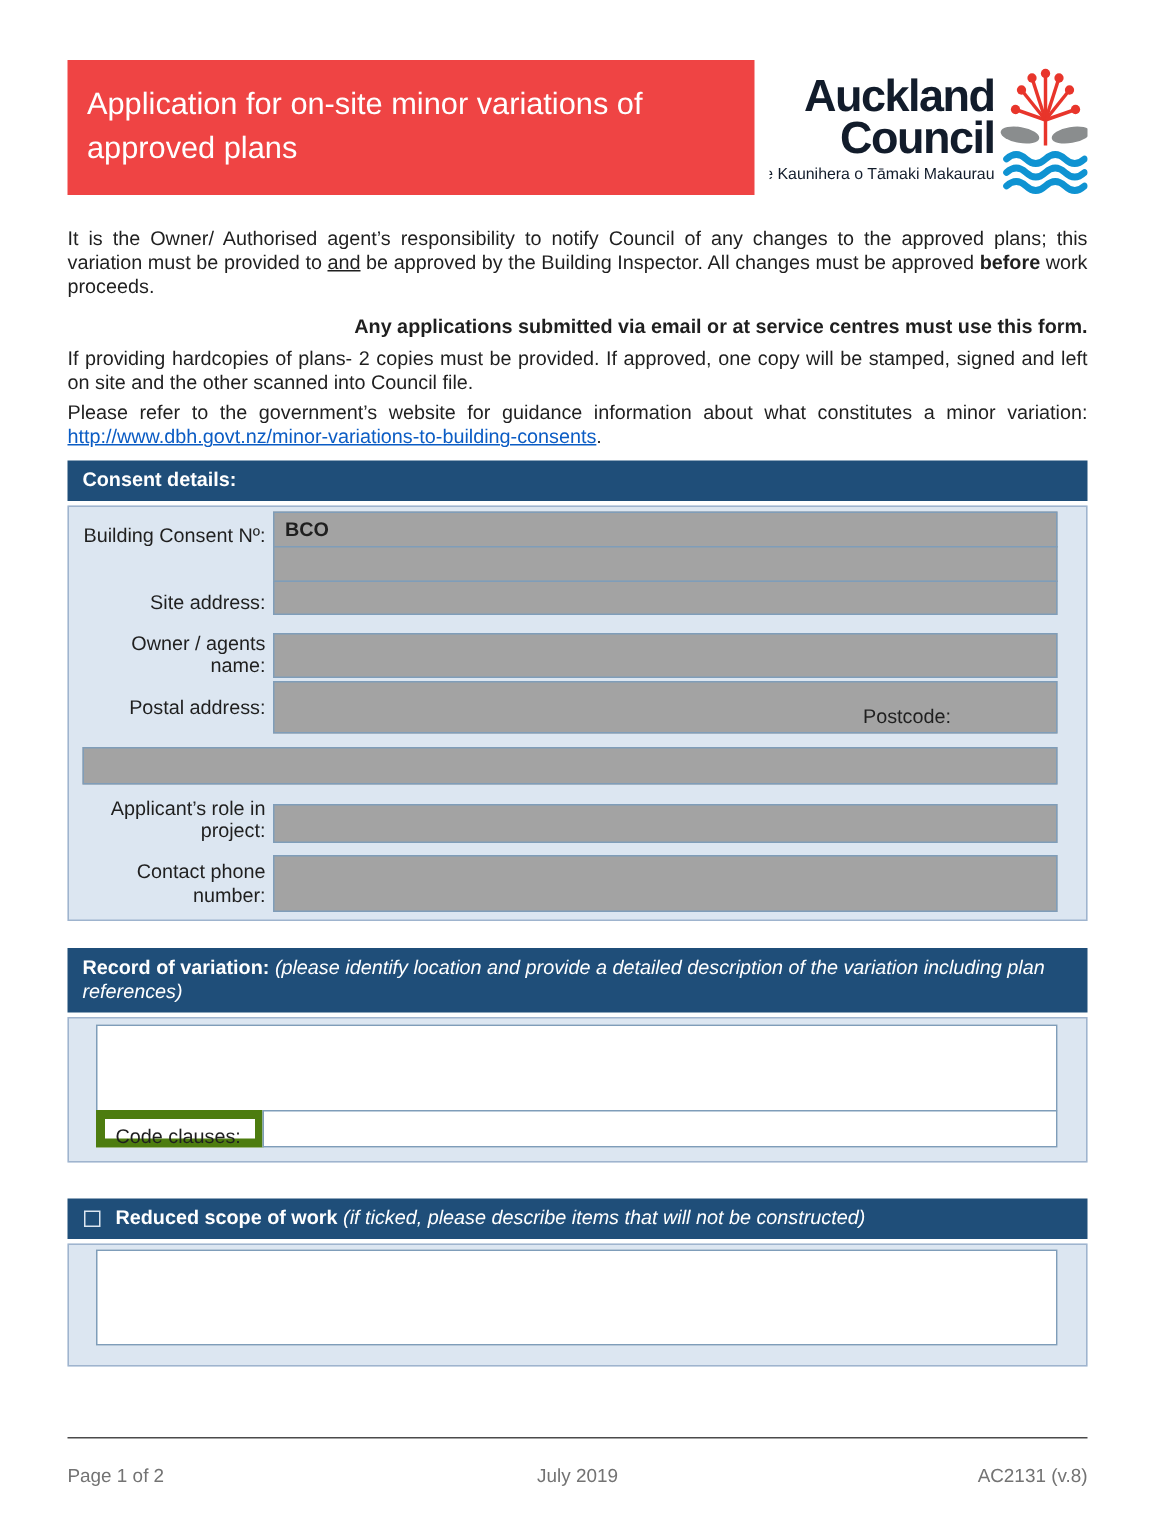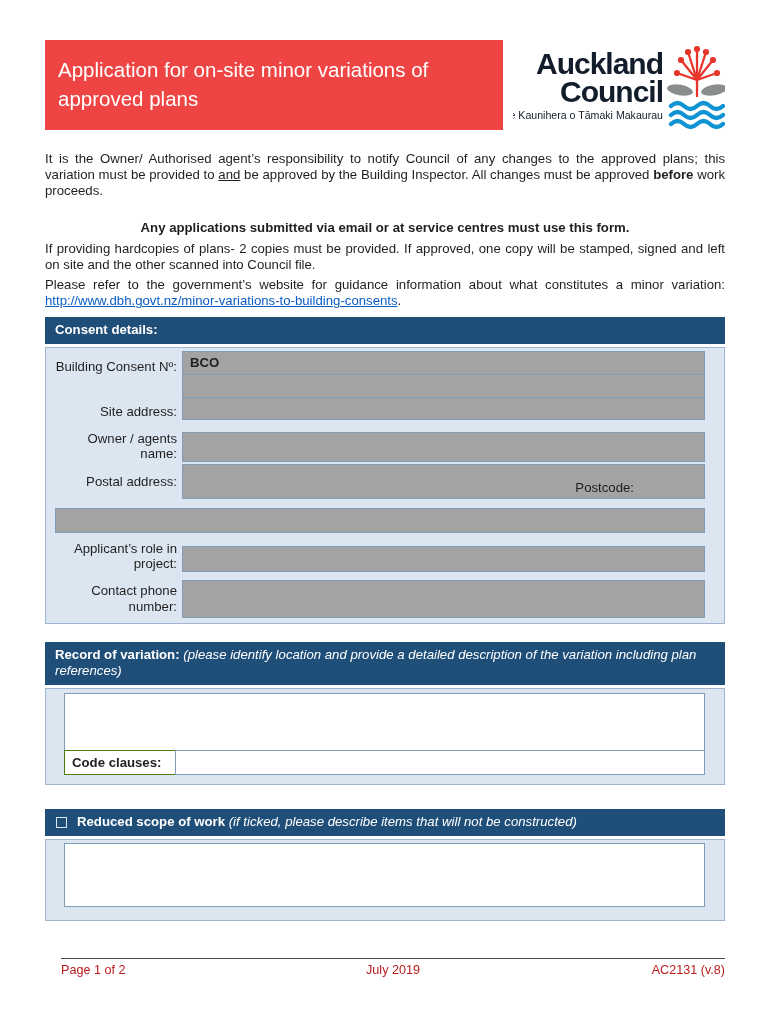--- a/index.html
+++ b/index.html
@@ -20,21 +20,21 @@
     background: #ef4444;
     color: #ffffff;
     font-size: 20.5px; line-height: 29px;
     padding: 15px 14px 0 13px;
   }
   .logo-wrap { width: 212px; padding-top: 5px; display: flex; justify-content: flex-start; }
 
   
   .p { font-size: 13.2px; line-height: 16.2px; text-align: justify; }
   .p-first { margin-top: 20px; }
-  .p-boldline { margin-top: 20px; font-weight: bold; text-align: center; font-size: 13.2px; line-height: 16.2px; }
+  .p-boldline { margin-top: 10px; font-weight: bold; text-align: right; font-size: 13.2px; line-height: 16.2px; }
   .p-alt { margin-top: 17px; }
   .p-hard { margin-top: 5px; }
   .p-refer { margin-top: 4px; }
   .u { text-decoration: underline; }
   .b { font-weight: bold; }
   a.link { color: #0B5CC4; text-decoration: underline; cursor: pointer; }
 
   
   .section { margin-top: 7px; }
   .sec-header {
@@ -75,45 +75,45 @@
   .bc-value { font-weight: bold; padding: 3px 0 0 7px; }
   .postal-field { display: flex; align-items: flex-end; justify-content: flex-end; padding: 0 70px 3px 0; }
 
   
   .record-body { padding: 4px 19px 9px 18px; }
   .bigbox { background: #ffffff; border: 1px solid #7F9DB9; }
   .record-box { height: 58px; }
   .code-row { display: flex; margin-top: -1px; }
   .code-label {
     flex: none; width: 112px;
-    background: #ffffff; border: 1px solid #4d7c0f;
-    font-weight: bold; font-size: 13.2px;
+    background: #ffffff; border: 6px solid #4d7c0f;
+    font-weight: normal; font-size: 13.2px;
     padding: 4px 6px 0 7px; height: 25px;
   }
   .code-field { flex: 1; margin-left: -1px; height: 25px; }
 
   
   .reduced-header { display: flex; align-items: center; }
   .checkbox {
     flex: none; width: 11px; height: 11px;
     border: 1.6px solid #DCE6F1;
     background: transparent;
     margin-right: 10px; margin-left: 1px;
     cursor: pointer;
   }
   .reduced-body { padding: 3px 19px 13px 18px; }
   .reduced-box { height: 64px; }
 
   
   .footer {
-    position: absolute; left: 61px; right: 45px; top: 958px;
+    position: absolute; left: 45px; right: 45px; top: 958px;
     border-top: 1px solid #4a4a4a;
-    padding-top: 4px;
+    padding-top: 18px;
     display: flex;
-    font-size: 12.6px; color: #b91c1c;
+    font-size: 12.6px; color: #737373;
   }
   .footer > span { flex: 1; }
   .footer .f-center { text-align: center; }
   .footer .f-right { text-align: right; }
 </style>
 </head>
 <body>
 
 <div class="page">
   <div class="content">

